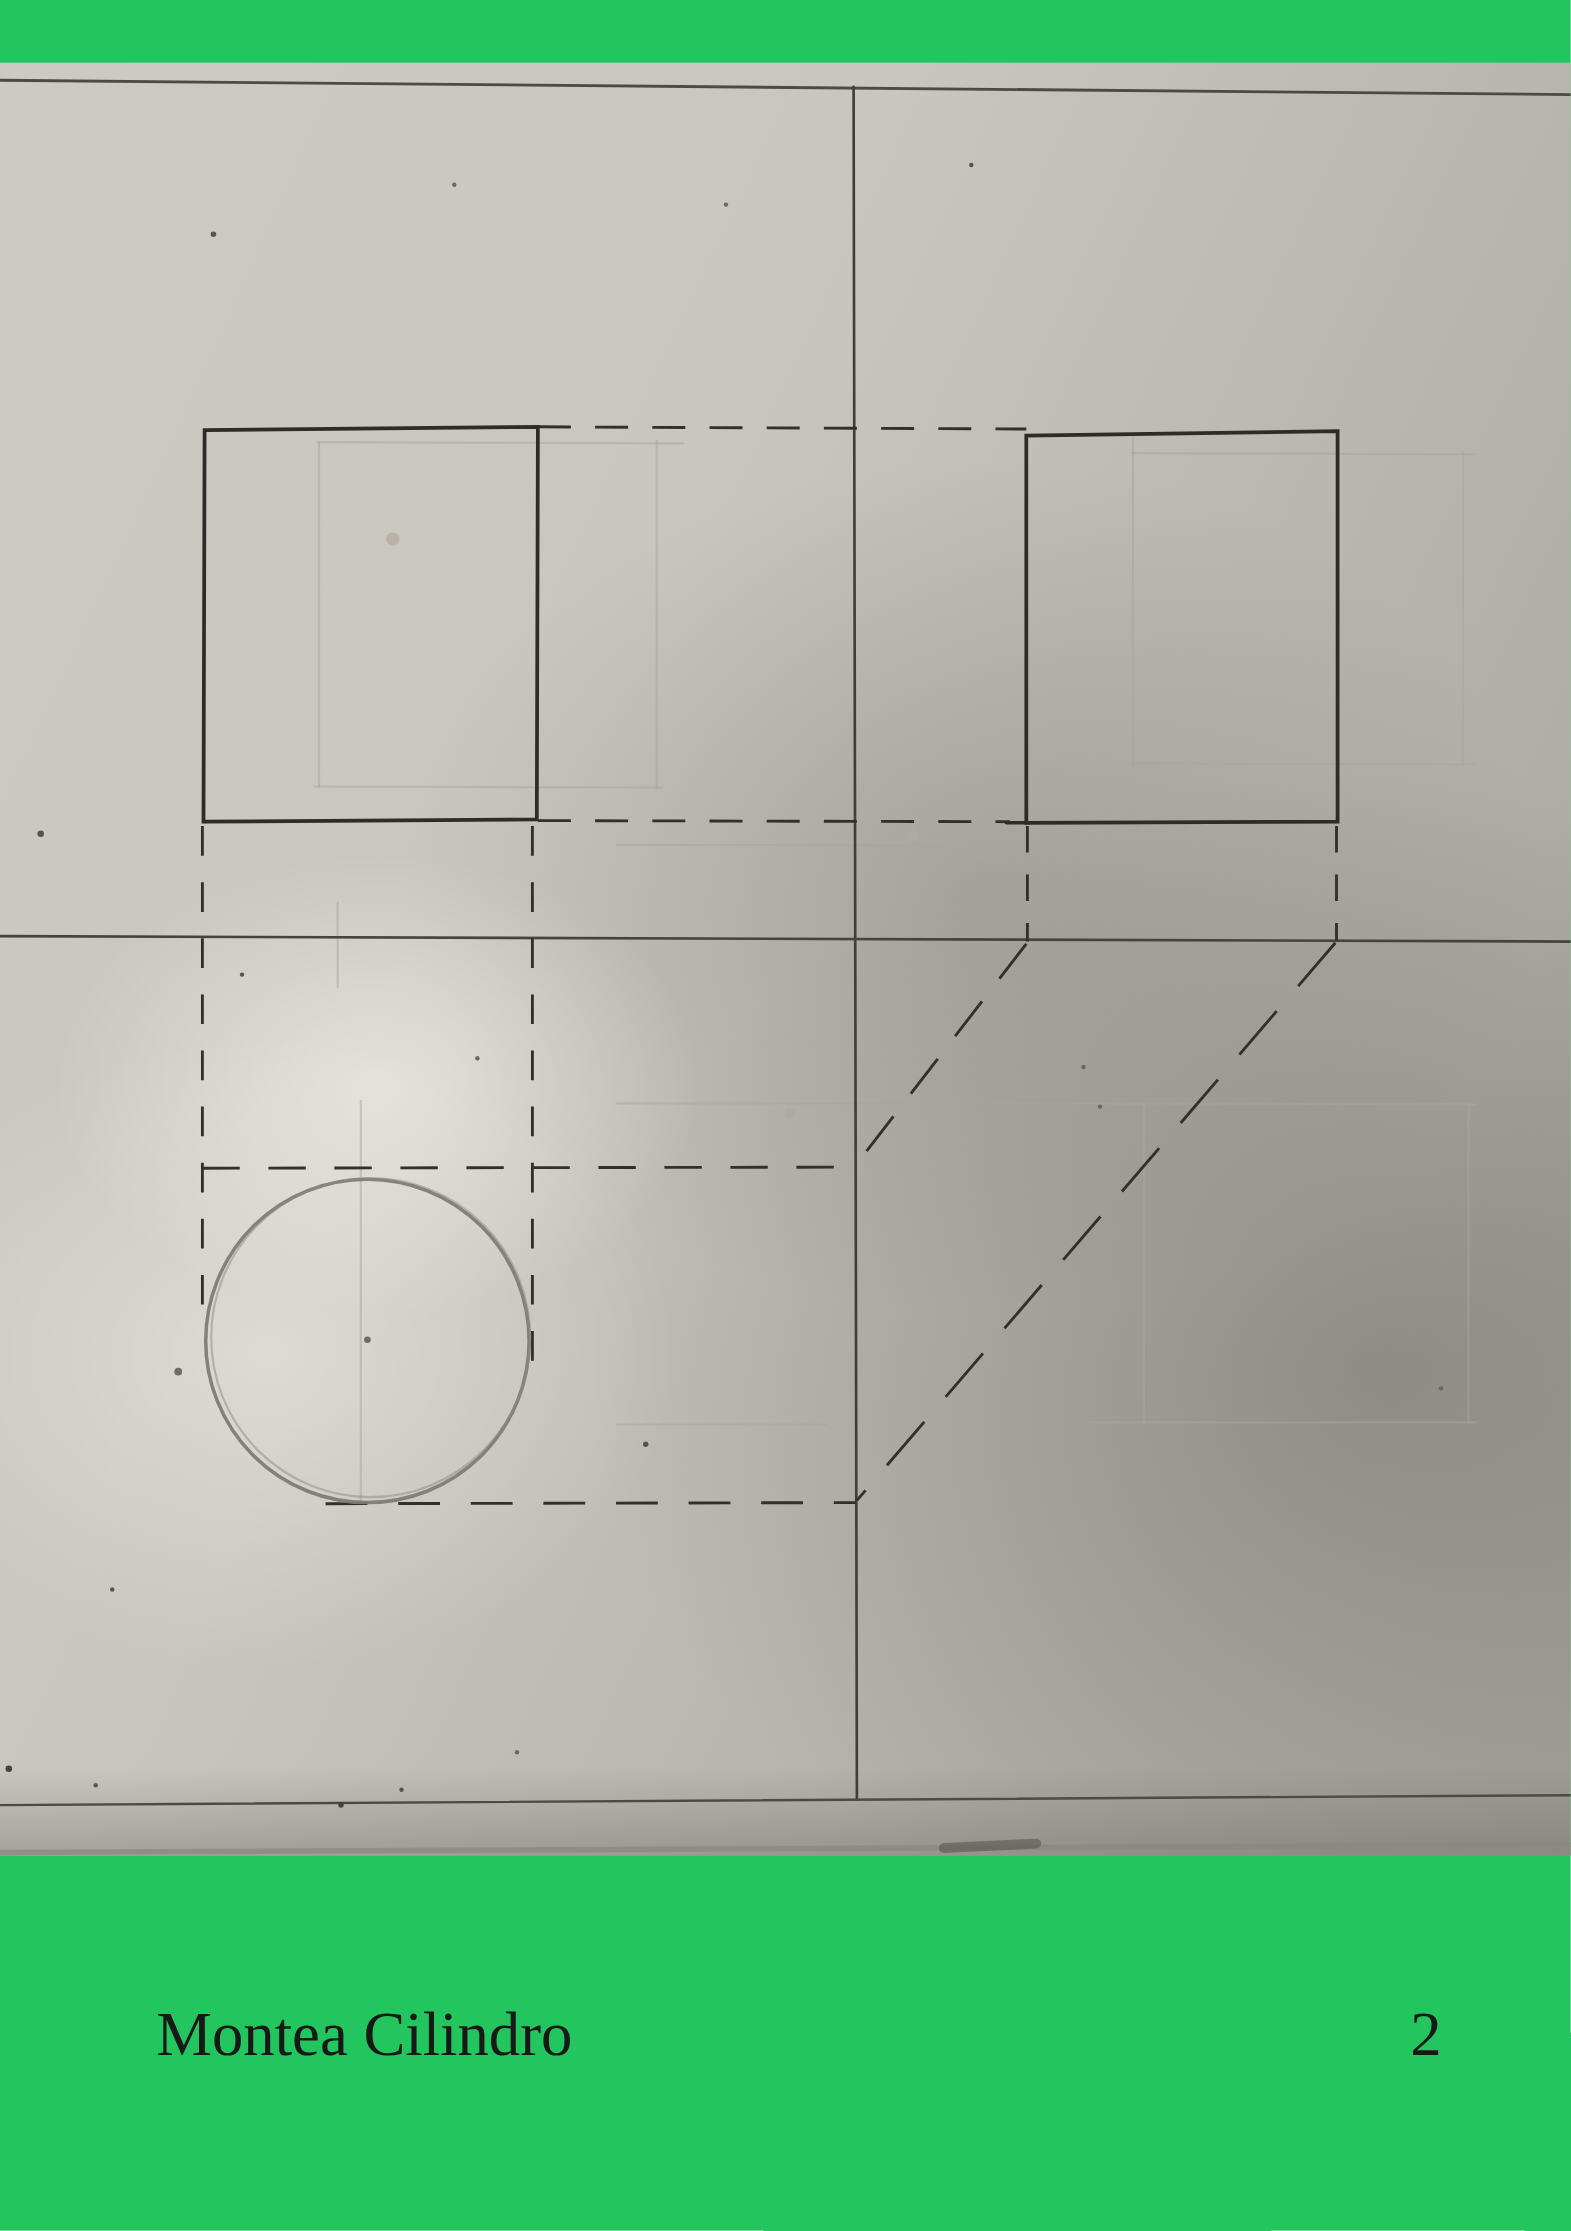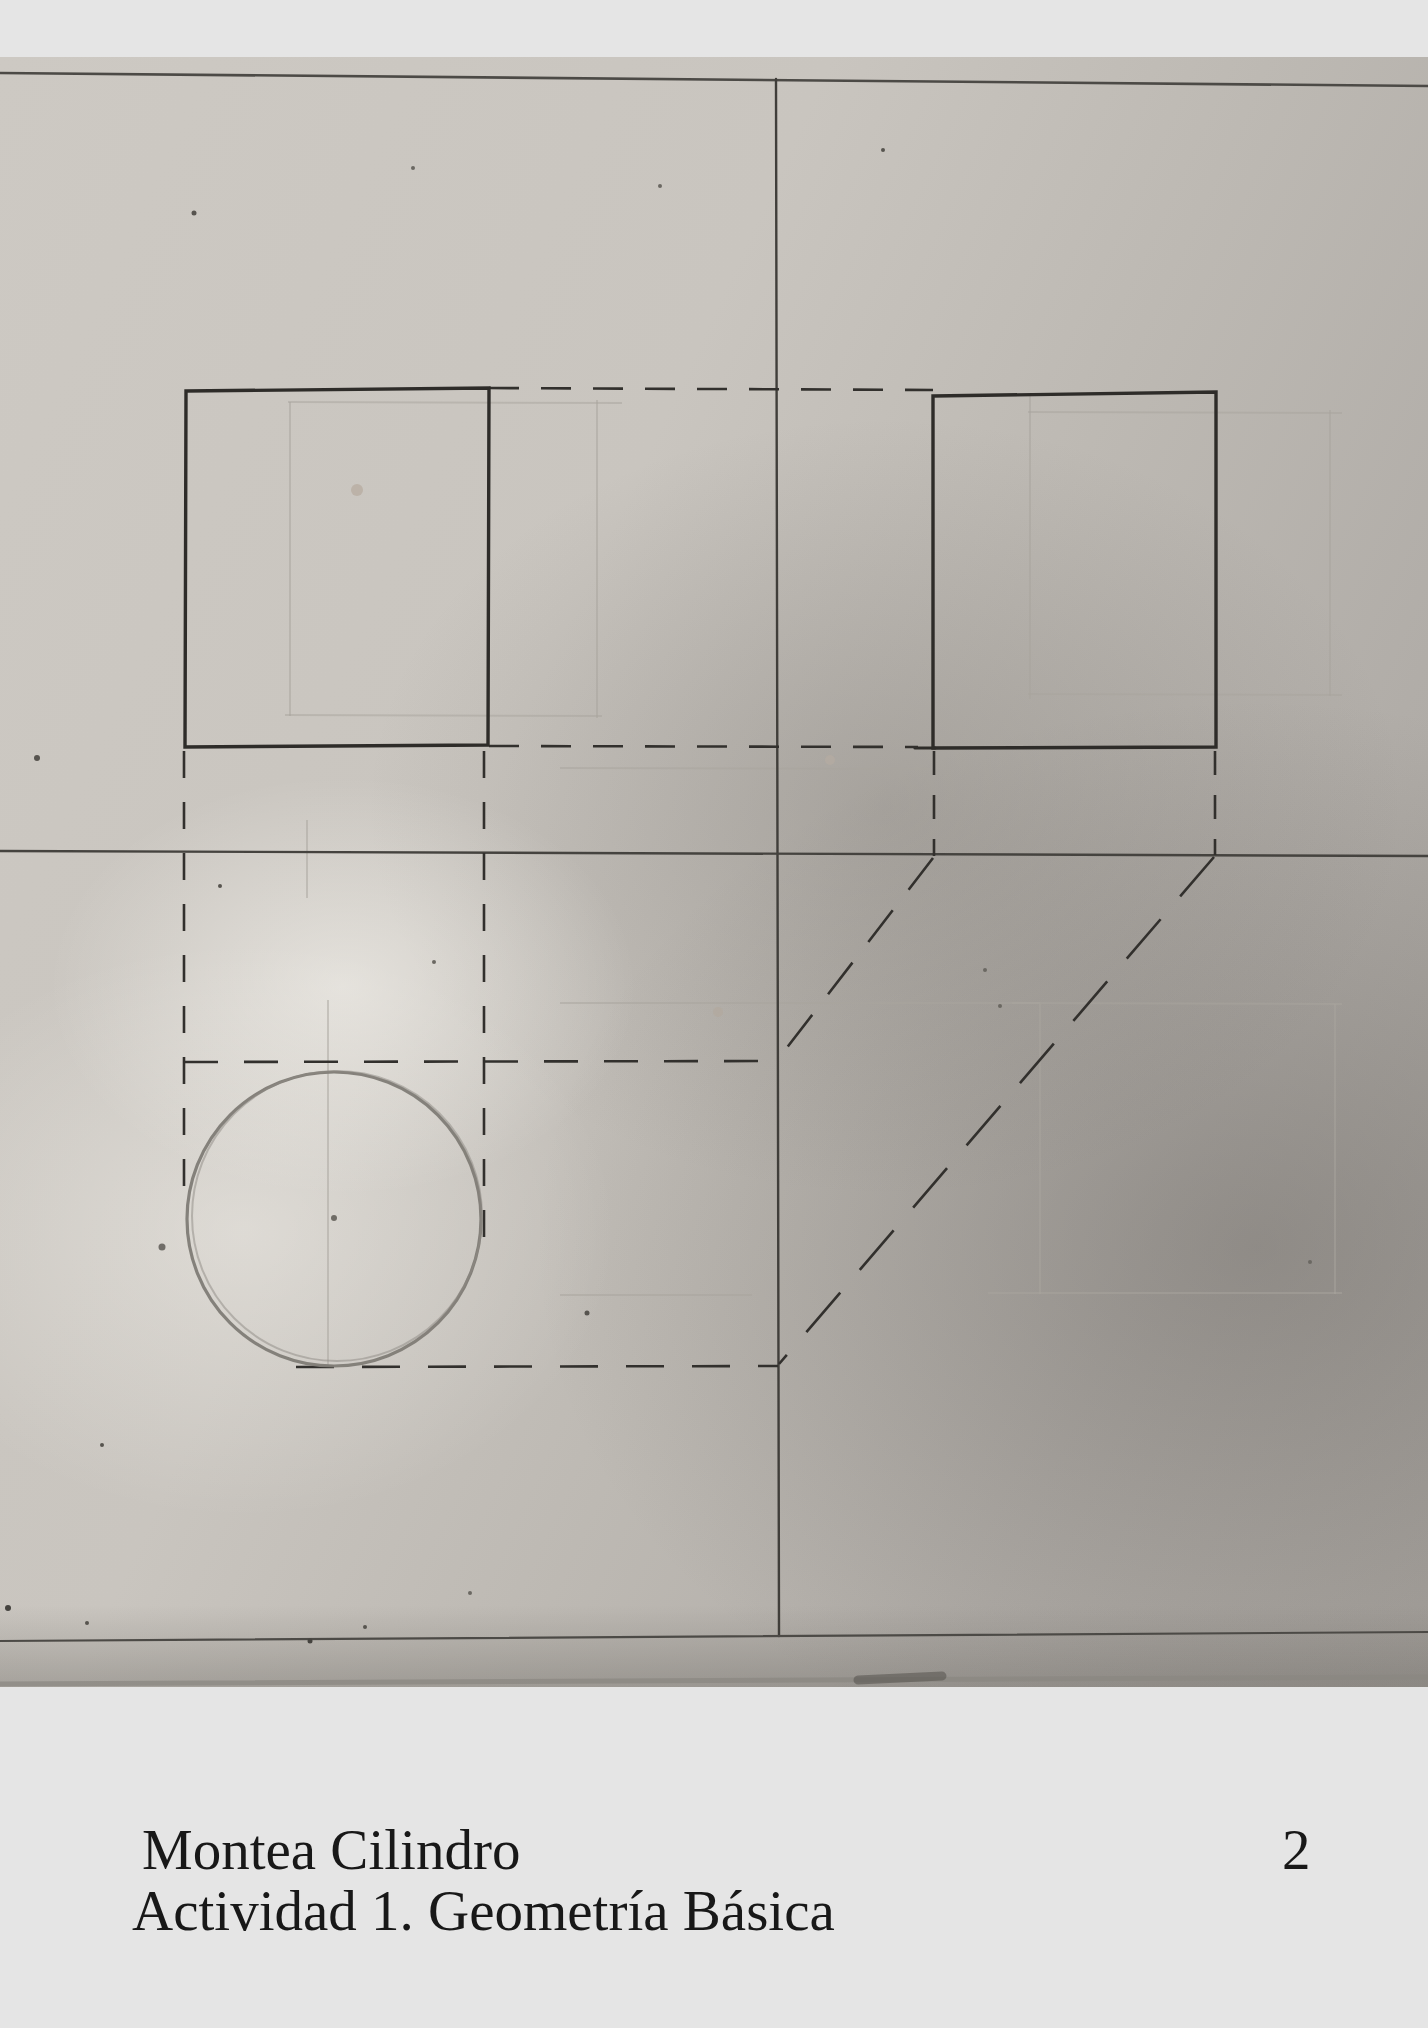--- a/index.html
+++ b/index.html
@@ -1,18 +1,18 @@
 <!DOCTYPE html>
 <html><head>
 <meta charset="utf-8">
 <style>
   html,body{margin:0;padding:0;background:#ffffff;}
   body{width:1428px;height:2028px;position:relative;overflow:hidden;
        font-family:"Liberation Serif", serif;}
-  .page{position:absolute;inset:0;background:#e5e5e5;}
+  .page{position:absolute;inset:0;background:#22c55e;}
   .photo{
     position:absolute;left:0;top:57px;width:1428px;height:1630px;
     background:
       linear-gradient(to bottom, rgba(0,0,0,0) 95%, rgba(90,87,82,0.30) 99.6%),
       radial-gradient(420px 300px at 24% 57%, rgba(255,253,248,0.50), rgba(255,253,248,0) 70%),
       radial-gradient(520px 400px at 17% 72%, rgba(255,253,248,0.38), rgba(255,253,248,0) 72%),
       radial-gradient(720px 540px at 62% 46%, rgba(96,92,88,0.26), rgba(96,92,88,0) 72%),
       radial-gradient(950px 720px at 88% 73%, rgba(82,78,74,0.34), rgba(82,78,74,0) 76%),
       linear-gradient(115deg, #cdc9c3 0%, #c9c5bf 38%, #bdb9b3 58%, #b1ada8 78%, #a7a39e 100%);
   }
@@ -86,16 +86,15 @@
       <circle cx="587" cy="1313" r="2.5" fill="#57544f" opacity="1"></circle>
       <circle cx="1310" cy="1262" r="2" fill="#6b6862" opacity="1"></circle>
       <circle cx="434" cy="962" r="2" fill="#6b6862" opacity="1"></circle>
       <circle cx="162" cy="1247" r="3.5" fill="#55524d" opacity="0.8"></circle>
       <circle cx="357" cy="490" r="6" fill="#b3a597" opacity="0.6"></circle>
       <circle cx="718" cy="1012" r="5" fill="#b3a79b" opacity="0.55"></circle>
       <circle cx="830" cy="760" r="5" fill="#b9ada1" opacity="0.5"></circle>
     </svg>
 
   <div class="cap cap-title">Montea Cilindro</div>
-  <div class="cap cap-subtitle">Actividad 1. Geometría Básica</div>
   <div class="cap cap-page">2</div>
 
 </div>
 
 </body></html>

